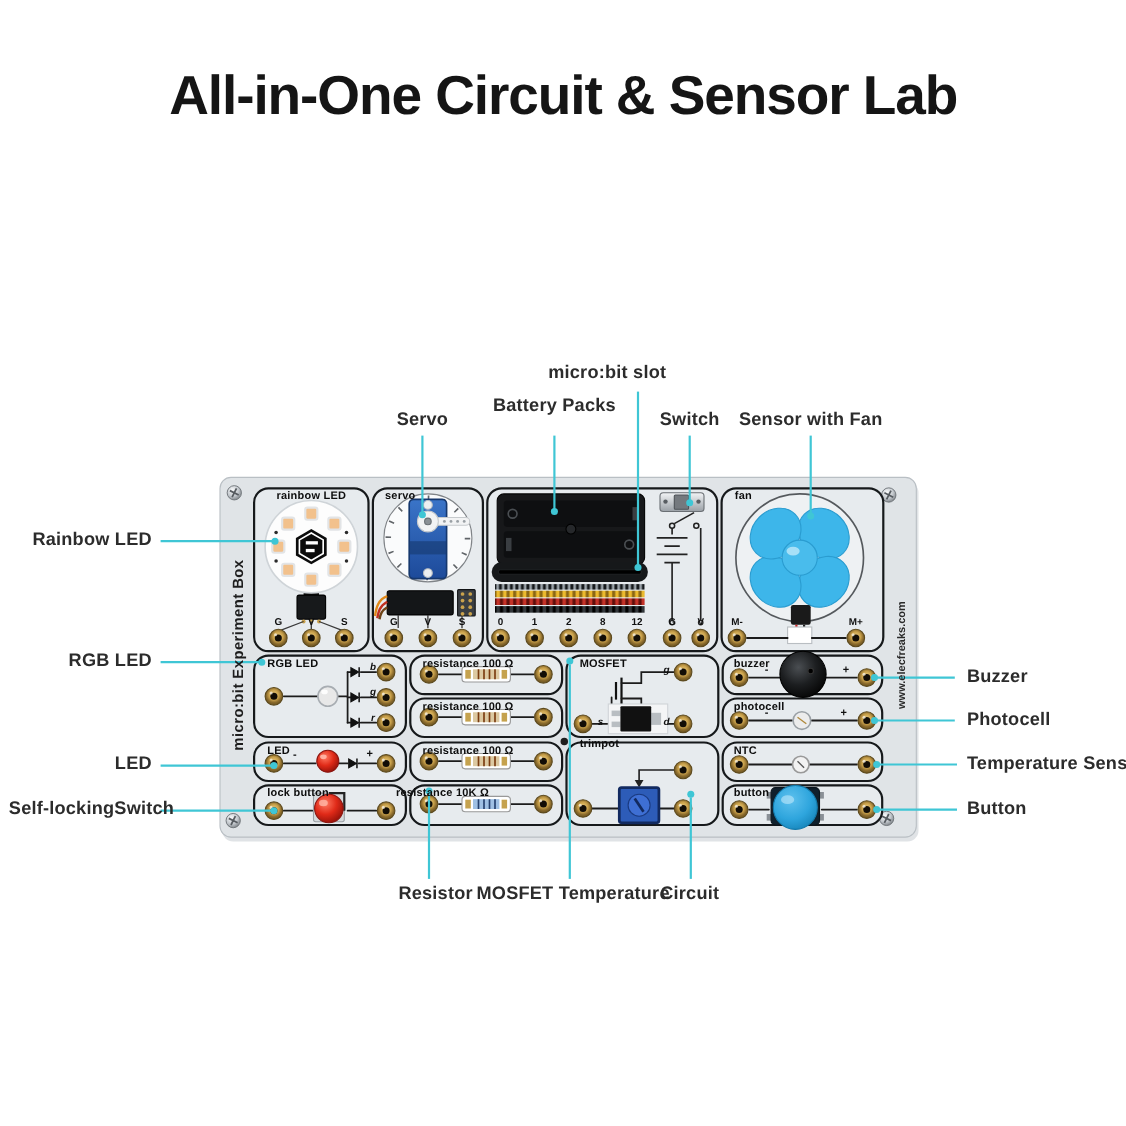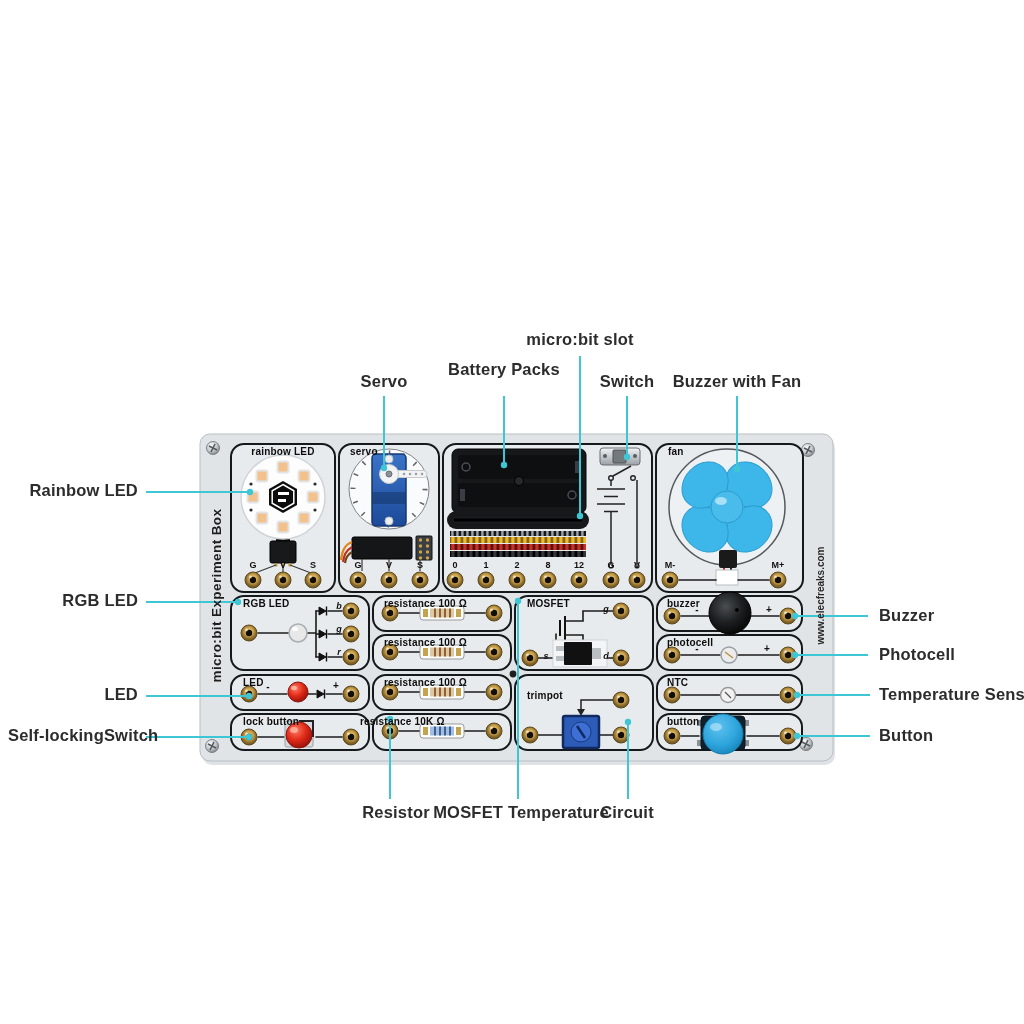--- a/index.html
+++ b/index.html
@@ -438,26 +438,27 @@
       <line class="cl" x1="799" y1="736" x2="870" y2="736"></line>
       <circle class="cd" cx="390" cy="719" r="3.2"></circle>
       <line class="cl" x1="390" y1="722" x2="390" y2="799"></line>
       <circle class="cd" cx="518" cy="601" r="3.2"></circle>
       <line class="cl" x1="518" y1="604" x2="518" y2="799"></line>
       <circle class="cd" cx="628" cy="722" r="3.2"></circle>
       <line class="cl" x1="628" y1="725" x2="628" y2="799"></line>
     </g>
   </svg>
 
-
-  <div class="t co ctr" style="left:580px;top:330px">micro:bit slot</div>
+  <div class="t title">All-in-One Circuit &amp; Sensor Lab</div>
+
+  <div class="t co ctr" style="left:552px;top:330px">micro:bit slot</div>
   <div class="t co ctr" style="left:384px;top:372px">Servo</div>
   <div class="t co ctr" style="left:504px;top:360px">Battery Packs</div>
   <div class="t co ctr" style="left:627px;top:372px">Switch</div>
-  <div class="t co ctr" style="left:737px;top:372px">Buzzer with Fan</div>
+  <div class="t co ctr" style="left:737px;top:372px">Sensor with Fan</div>
 
   <div class="t co lft" style="left:8px;top:481px">Rainbow LED</div>
   <div class="t co lft" style="left:8px;top:591px">RGB LED</div>
   <div class="t co lft" style="left:8px;top:685px">LED</div>
   <div class="t co lft" style="left:8px;top:726px">Self-lockingSwitch</div>
 
   <div class="t co" style="left:879px;top:606px">Buzzer</div>
   <div class="t co" style="left:879px;top:645px">Photocell</div>
   <div class="t co" style="left:879px;top:685px">Temperature Sensor</div>
   <div class="t co" style="left:879px;top:726px">Button</div>
@@ -471,21 +472,21 @@
 
   <div class="t sl ctr" style="left:283px;top:446px">rainbow LED</div>
   <div class="t sl" style="left:350px;top:446px">servo</div>
   <div class="t sl" style="left:668px;top:446px">fan</div>
   <div class="t sl" style="left:243px;top:598px">RGB LED</div>
   <div class="t sl" style="left:384px;top:598px">resistance 100 Ω</div>
   <div class="t sl" style="left:384px;top:637px">resistance 100 Ω</div>
   <div class="t sl" style="left:384px;top:677px">resistance 100 Ω</div>
   <div class="t sl" style="left:360px;top:716px">resistance 10K Ω</div>
   <div class="t sl" style="left:527px;top:598px">MOSFET</div>
-  <div class="t sl" style="left:527px;top:690px">trimpot</div>
+  <div class="t sl" style="left:527px;top:671px">trimpot</div>
   <div class="t sl" style="left:667px;top:598px">buzzer</div>
   <div class="t sl" style="left:667px;top:637px">photocell</div>
   <div class="t sl" style="left:667px;top:677px">NTC</div>
   <div class="t sl" style="left:667px;top:716px">button</div>
   <div class="t sl" style="left:243px;top:677px">LED</div>
   <div class="t sl" style="left:243px;top:716px">lock button</div>
 
   <div class="t tl" style="left:253px;top:560px">G</div>
   <div class="t tl" style="left:283px;top:560px">V</div>
   <div class="t tl" style="left:313px;top:560px">S</div>

